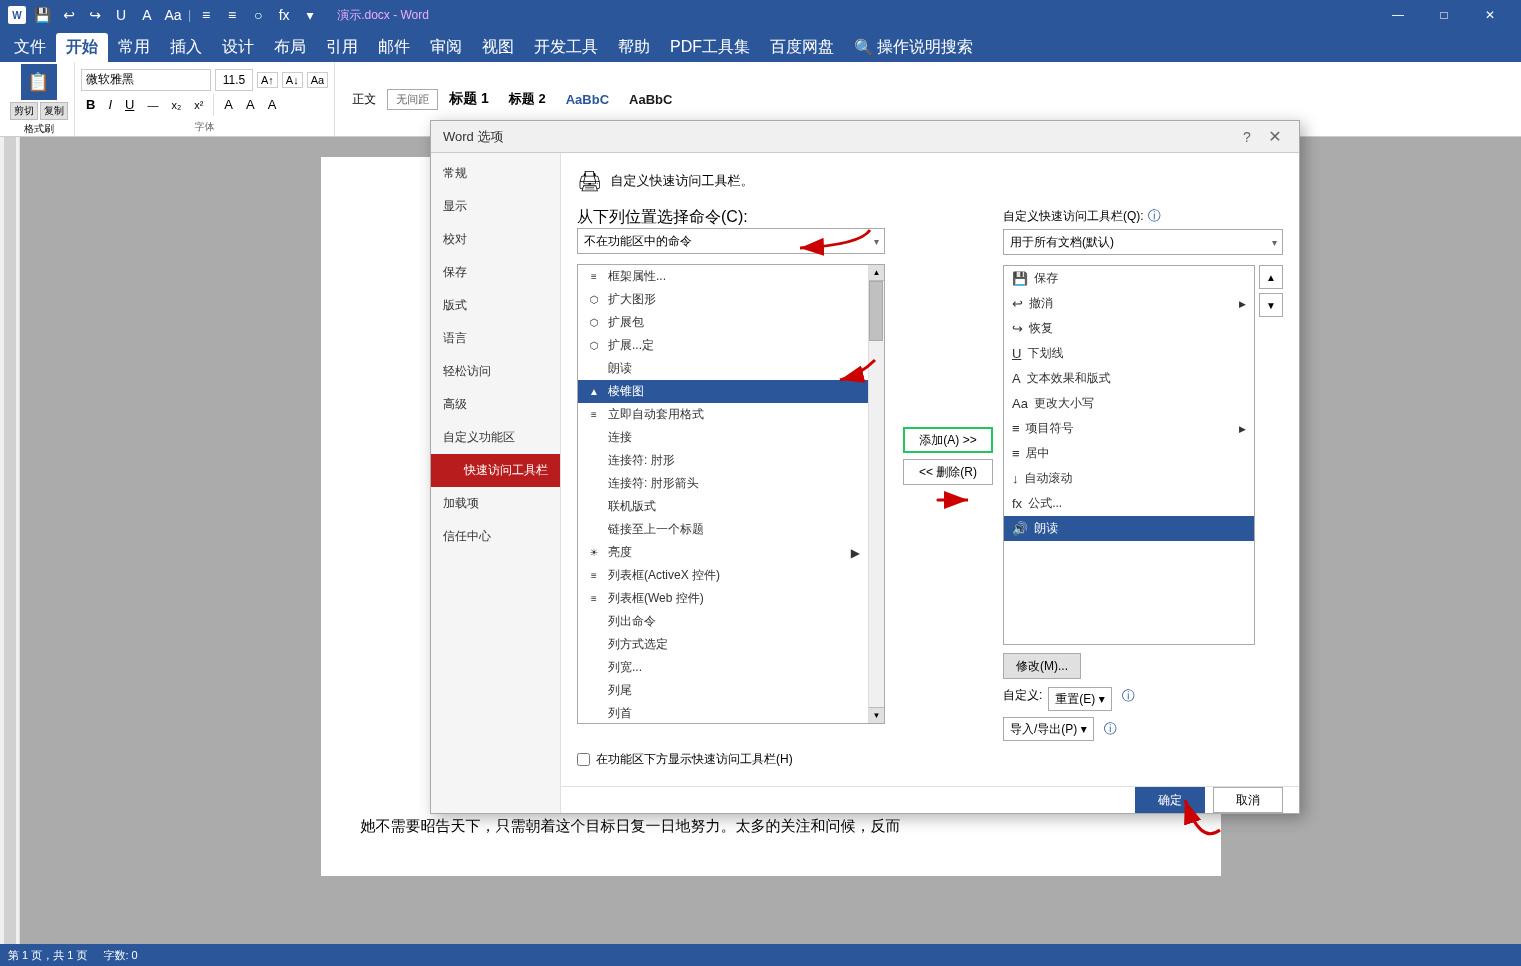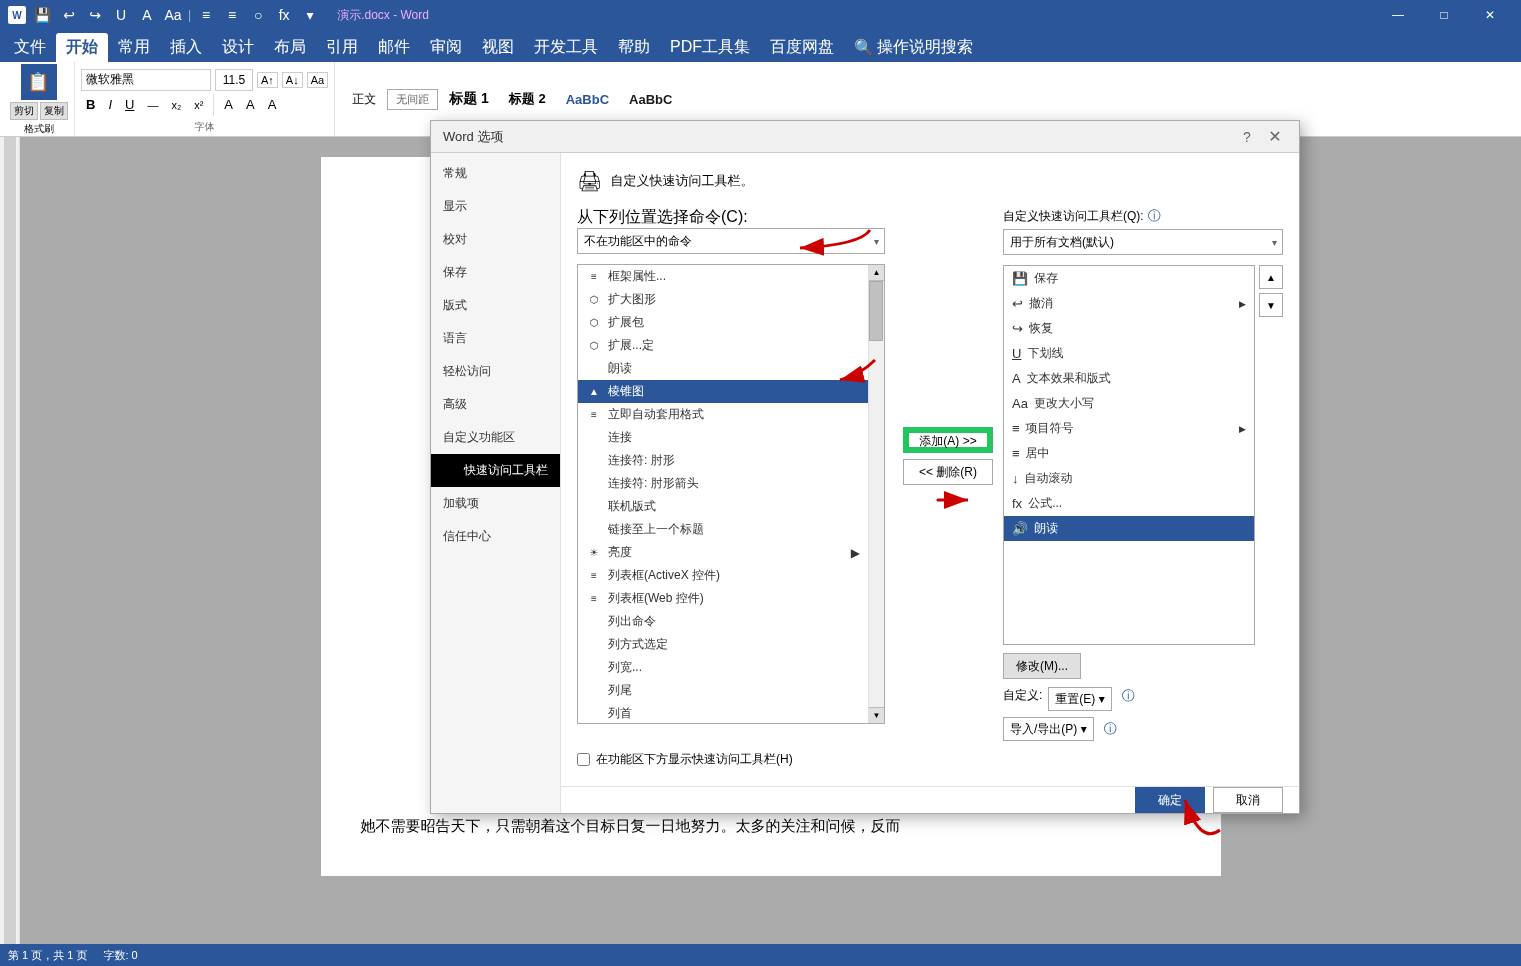--- a/index.html
+++ b/index.html
@@ -42,21 +42,21 @@
     .dialog-overlay { position: fixed; top: 0; left: 0; width: 100%; height: 100%; z-index: 100; }
     .dialog { position: absolute; top: 120px; left: 430px; width: 870px; background: white; border: 1px solid #aaa; box-shadow: 4px 4px 15px rgba(0,0,0,0.3); }
     .dialog-title-bar { background: #f0f0f0; height: 32px; display: flex; align-items: center; justify-content: space-between; padding: 0 12px; border-bottom: 1px solid #ccc; }
     .dialog-title { font-size: 13px; font-weight: normal; color: #333; }
     .dialog-close { width: 24px; height: 24px; display: flex; align-items: center; justify-content: center; cursor: pointer; font-size: 16px; color: #666; border: 1px solid transparent; }
     .dialog-help { width: 24px; height: 24px; display: flex; align-items: center; justify-content: center; cursor: pointer; font-size: 14px; color: #666; }
 
     .dialog-body { display: flex; min-height: 660px; }
     .dialog-sidebar { width: 130px; background: #f5f5f5; border-right: 1px solid #e0e0e0; padding: 4px 0; }
     .sidebar-item { padding: 8px 12px; font-size: 12px; color: #333; cursor: pointer; }
-    .sidebar-item.active { background: #000000; color: white; padding-left: 33px; }
+    .sidebar-item.active { background: #b91c1c; color: white; padding-left: 33px; }
     .dropdown-wrapper { position: relative; margin-bottom: 10px; }
     .dropdown-wrapper::after { content: '▾'; position: absolute; right: 6px; top: 50%; transform: translateY(-50%); color: #666; pointer-events: none; font-size: 10px; }
     .dropdown-wrapper select { width: 100%; height: 26px; border: 1px solid #aaa; font-size: 12px; padding: 2px 6px 2px 6px; appearance: none; background: white; cursor: pointer; }
     .list-item { padding: 3px 8px; font-size: 12px; color: #333; cursor: pointer; display: flex; align-items: center; gap: 6px; white-space: nowrap; }
     .list-item.highlighted { background: #2b579a; color: white; }
     .list-item-icon { width: 16px; height: 16px; display: inline-flex; align-items: center; justify-content: center; font-size: 10px; flex-shrink: 0; }
     .right-list-item { padding: 4px 8px; font-size: 12px; color: #333; cursor: pointer; display: flex; align-items: center; gap: 6px; }
 
     .bottom-buttons-row { display: flex; align-items: center; justify-content: flex-end; gap: 8px; padding: 0 16px; border-top: 1px solid #e0e0e0; }
     .bottom-btn { height: 26px; min-width: 70px; padding: 0 16px; border: 1px solid #aaa; background: white; font-size: 12px; cursor: pointer; }
@@ -332,21 +332,21 @@
                     <div style="flex:1;position:relative;">
                       <div style="width:14px;background:#c0c0c0;border:1px solid #aaa;position:absolute;top:0;height:60px;left:0;"></div>
                     </div>
                     <div style="height:16px;display:flex;align-items:center;justify-content:center;font-size:8px;background:#e0e0e0;cursor:pointer;border-top:1px solid #bbb;">▼</div>
                   </div>
                 </div>
               </div>
             </div>
 
             <div style="display:flex;flex-direction:column;align-items:center;justify-content:flex-start;padding:0 10px;padding-top:220px;gap:6px;">
-              <button style="width:90px;height:26px;border:6px solid #22c55e;background:white;font-size:12px;cursor:pointer;">添加(A) &gt;&gt;</button>
+              <button style="width:90px;height:26px;border:2px solid #22c55e;background:white;font-size:12px;cursor:pointer;">添加(A) &gt;&gt;</button>
               <button style="width:90px;height:26px;border:1px solid #aaa;background:white;font-size:12px;cursor:pointer;">&lt;&lt; 删除(R)</button>
             </div>
 
             <div style="width:280px;">
               <div style="display:flex;align-items:center;margin-bottom:4px;">
                 <span style="font-size:12px;">自定义快速访问工具栏(Q):</span>
                 <span class="info-icon">ⓘ</span>
               </div>
               <div class="dropdown-wrapper">
                 <select><option>用于所有文档(默认)</option><option>用于当前文档</option></select>

